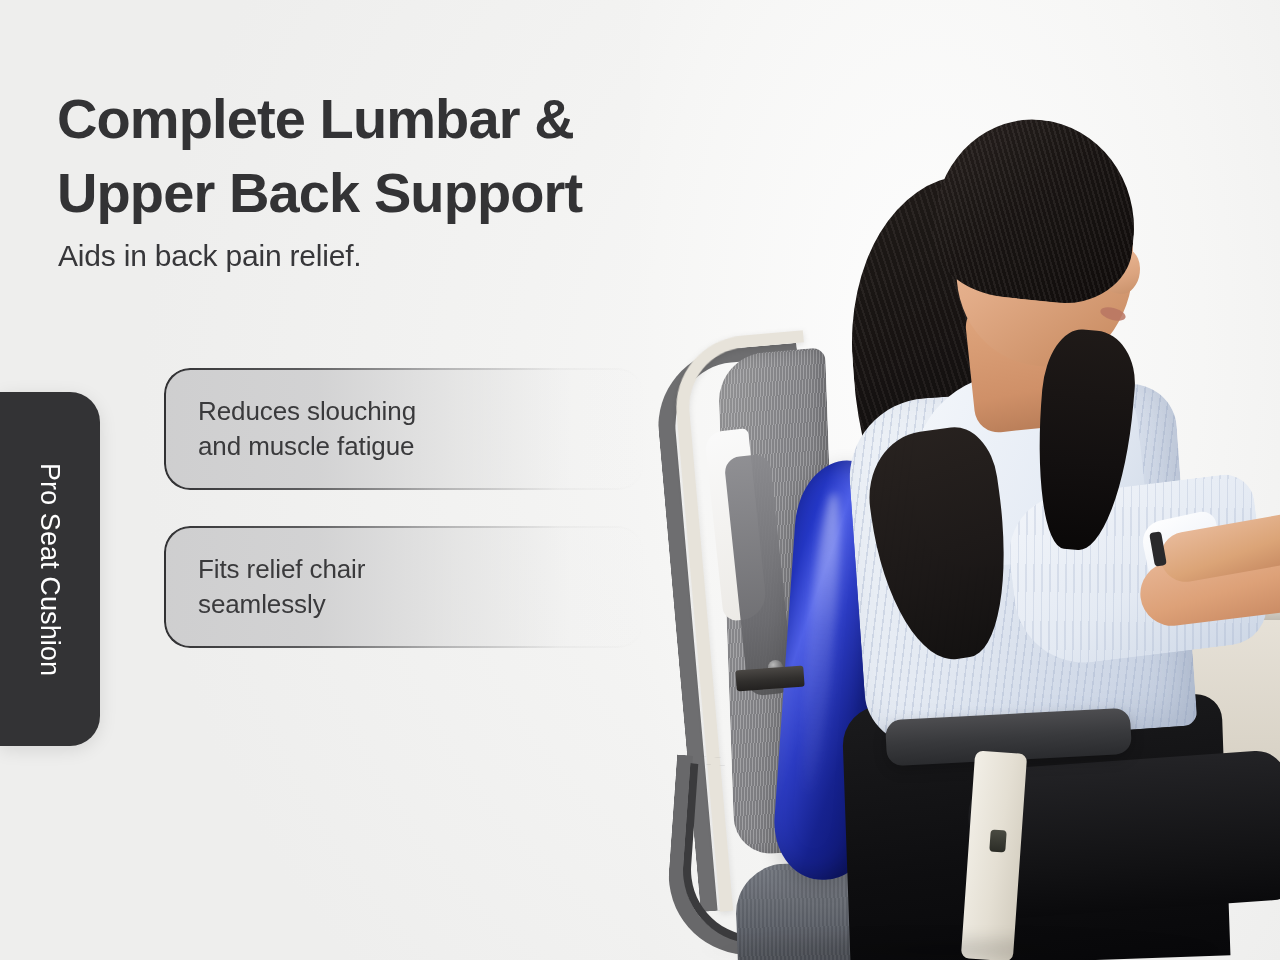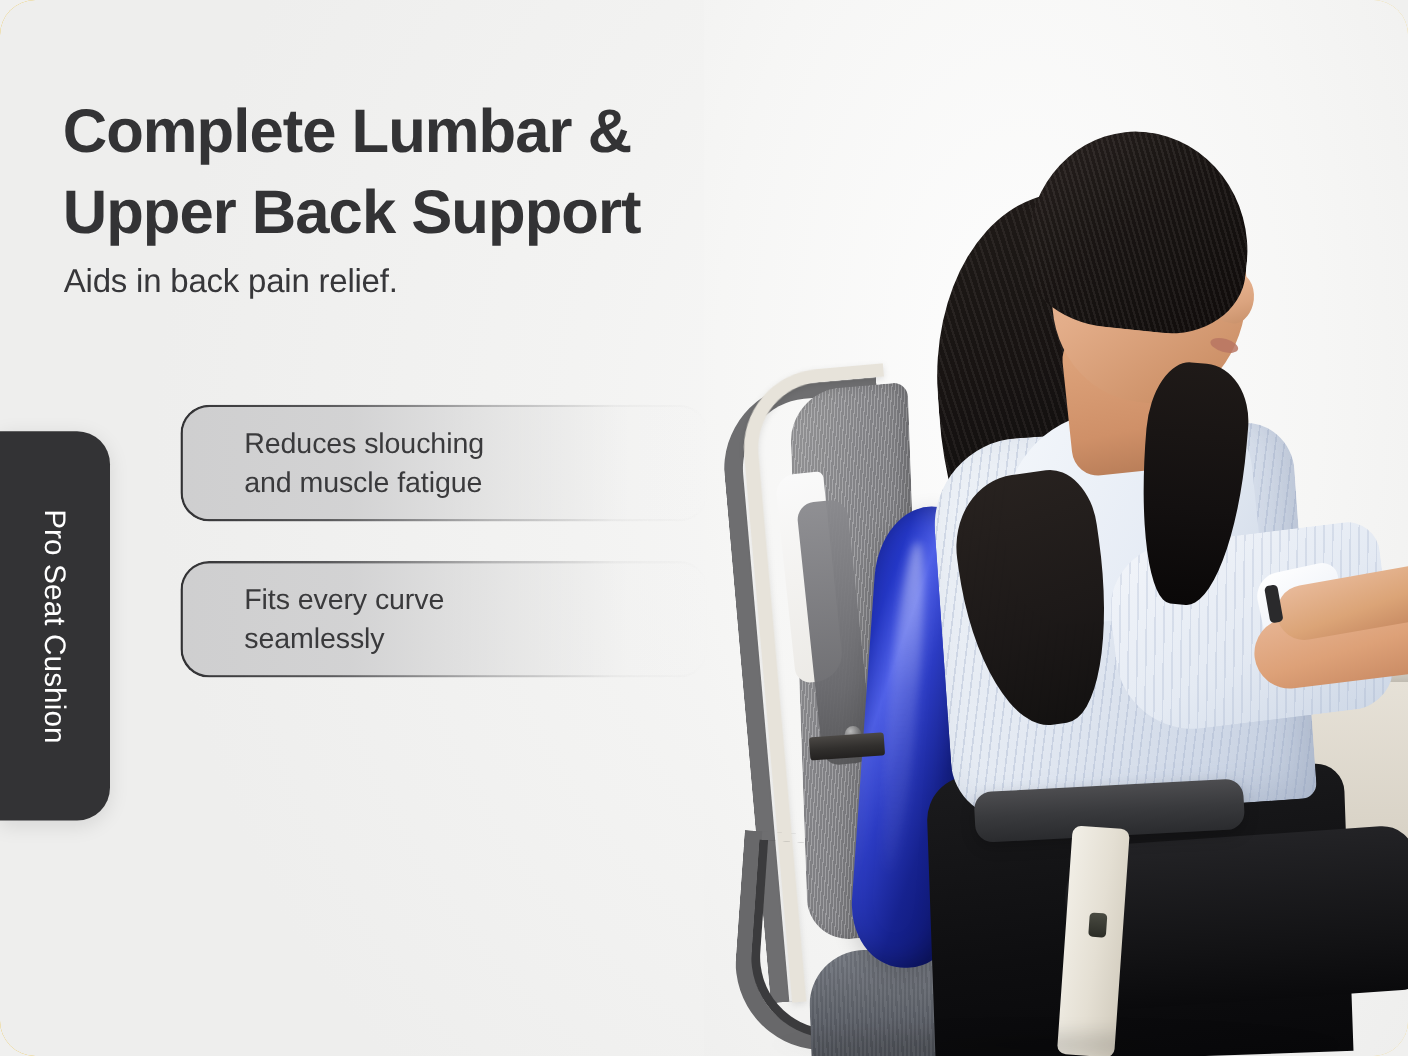--- a/index.html
+++ b/index.html
@@ -13,21 +13,20 @@
     font-family: "Liberation Sans", sans-serif;
     background: #f0f0ef;
   }
 
   .stage {
     position: relative;
     width: 1280px;
     height: 960px;
     background: #eab308;
     overflow: hidden;
-    border-radius: 32px;
   }
 
   
   .bg-wash {
     position: absolute;
     inset: 0;
     background:
       radial-gradient(circle at 78% 42%, #fbfbfb 0%, #f3f3f2 42%, #eeeeed 75%);
     pointer-events: none;
   }
@@ -82,34 +81,33 @@
 
   
   .pill-stack {
     position: absolute;
     left: 164px;
     top: 368px;
     width: 480px;
   }
   .pill {
     position: relative;
-    height: 106px;
+    height: 122px;
     margin-bottom: 36px;
     display: flex;
     align-items: center;
     border-radius: 26px;
     
     background: linear-gradient(90deg,
         rgba(205,205,206,0.95) 0%,
         rgba(208,208,209,0.92) 32%,
         rgba(222,222,222,0.62) 62%,
         rgba(238,238,238,0.18) 85%,
         rgba(240,240,239,0) 100%);
     box-sizing: border-box;
-    padding-left: 24px;
   }
   
   .pill::before {
     content: "";
     position: absolute;
     inset: 0;
     border-radius: 26px;
     padding: 1.6px;
     background: linear-gradient(90deg,
         rgba(40,40,42,0.95) 0%,
@@ -668,19 +666,19 @@
 
   <div class="pill-stack">
 
     <div class="pill">
       <span class="pill-text">Reduces slouching
 and muscle fatigue</span>
     </div>
 
 
     <div class="pill">
-      <span class="pill-text">Fits every curve
+      <span class="pill-text">Fits relief chair
 seamlessly</span>
     </div>
 
   </div>
 
 </div>
 
 </body></html>

